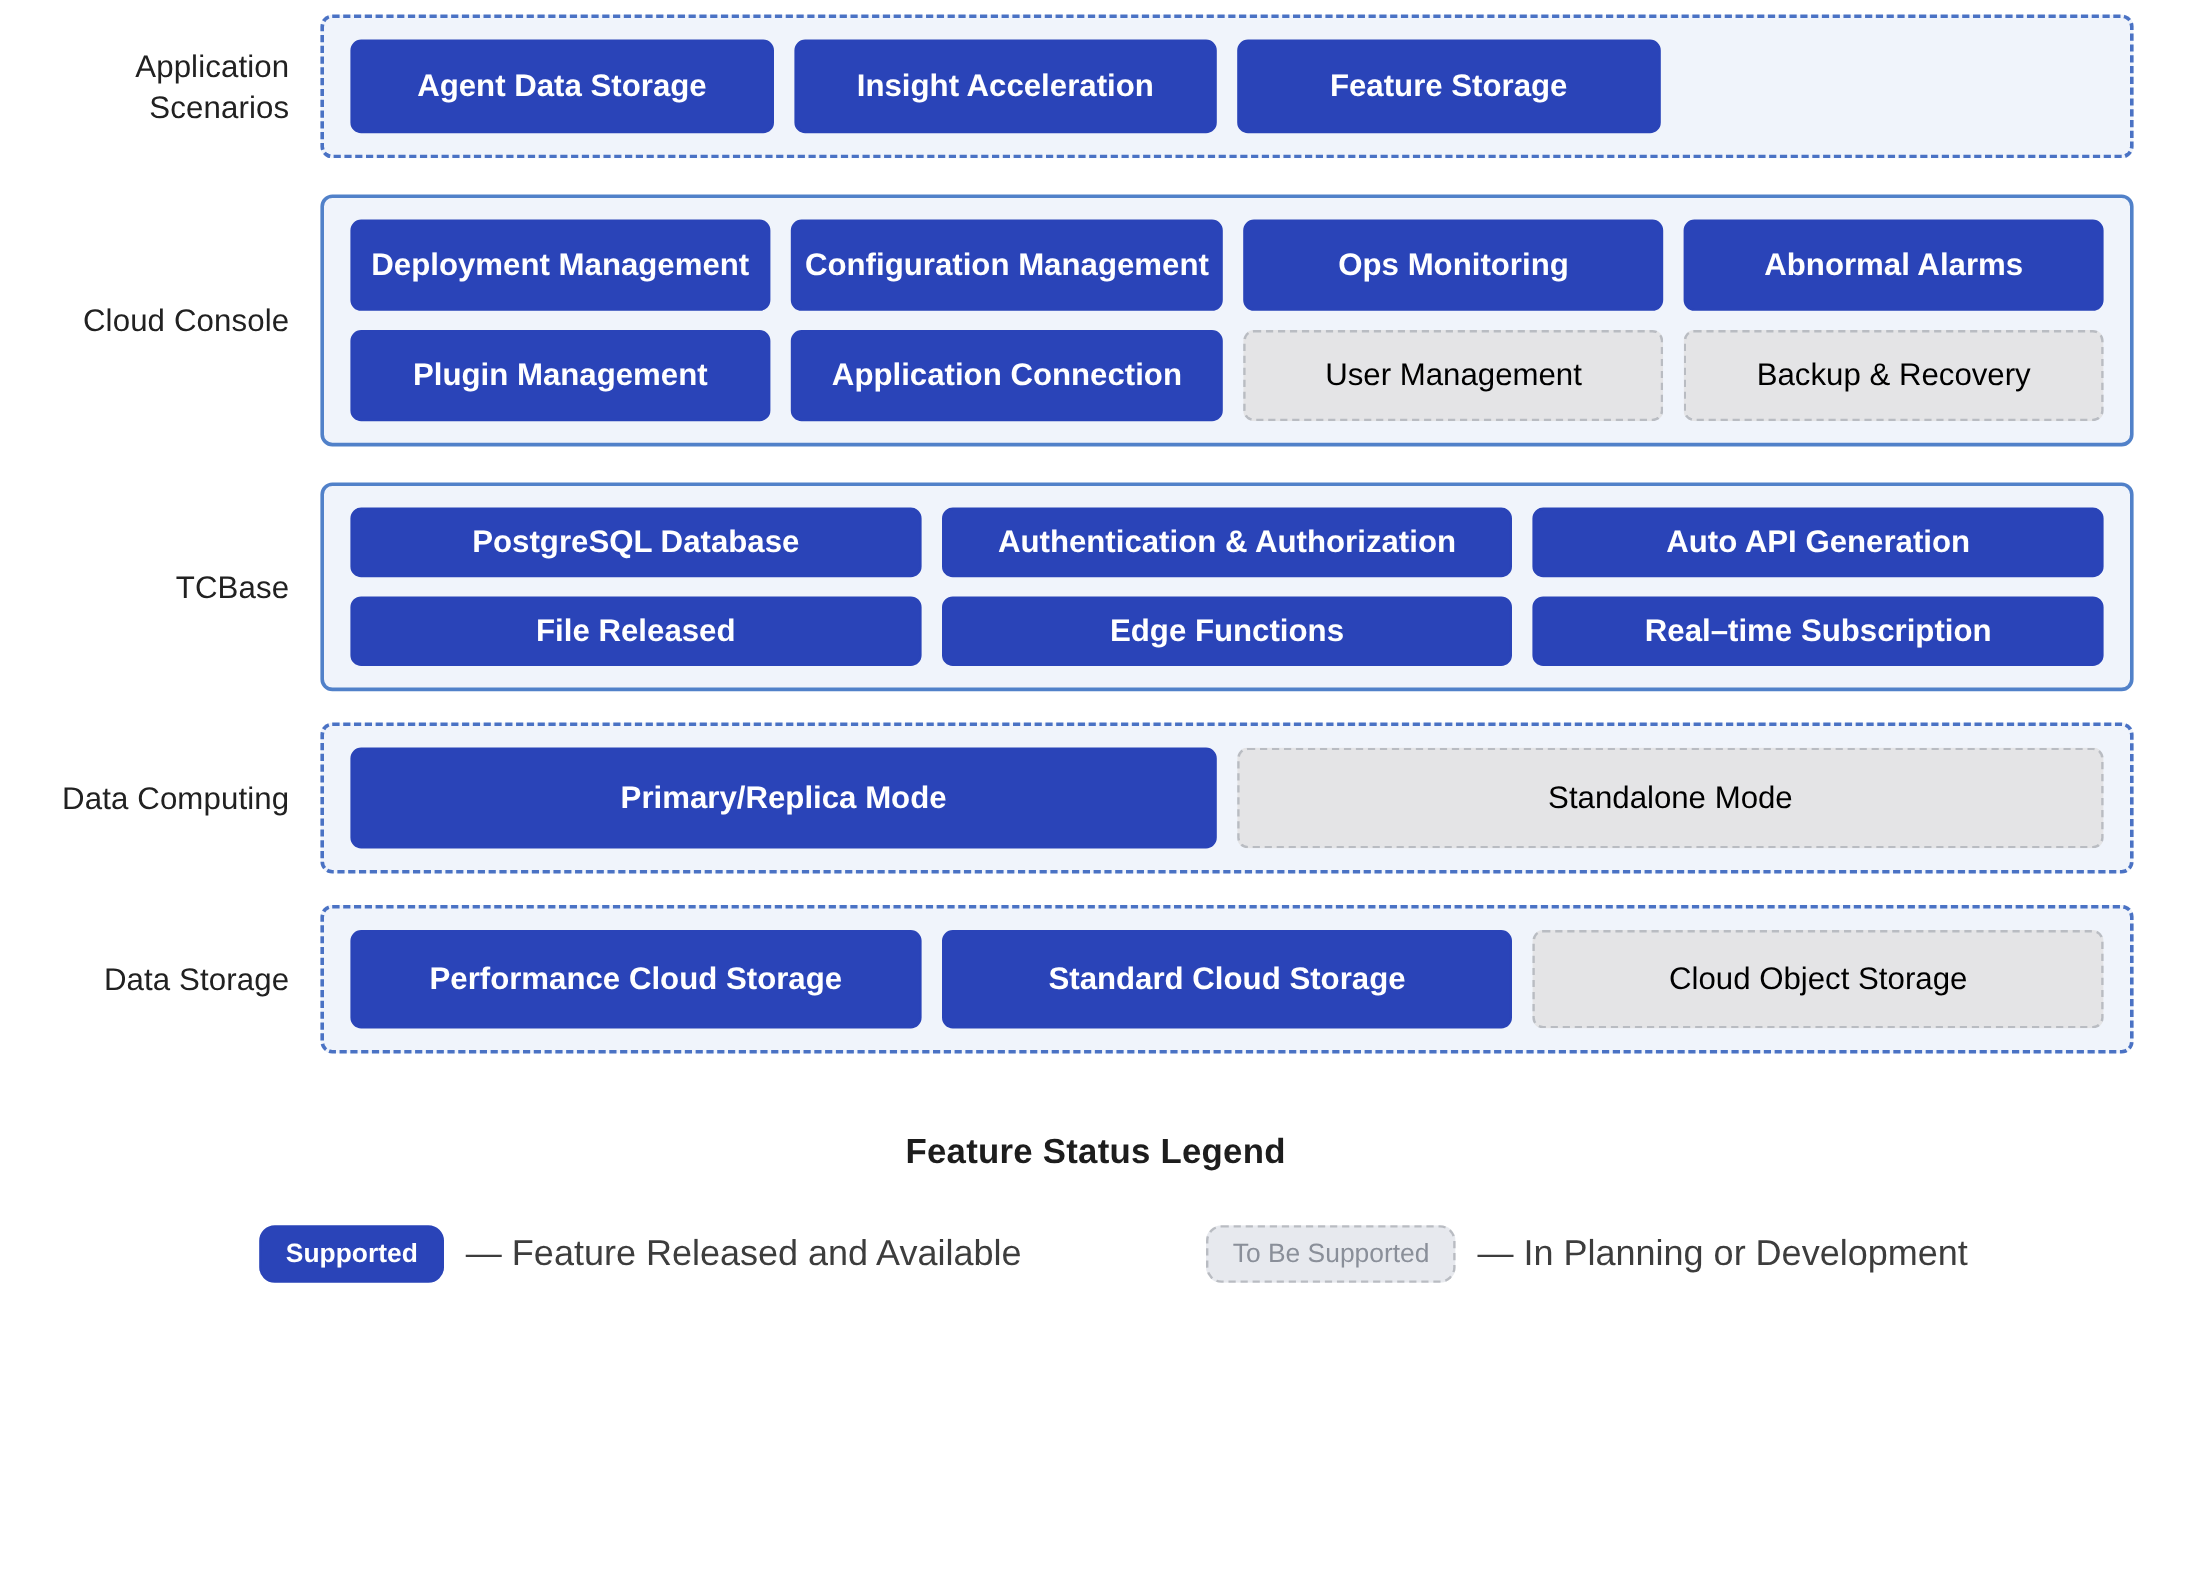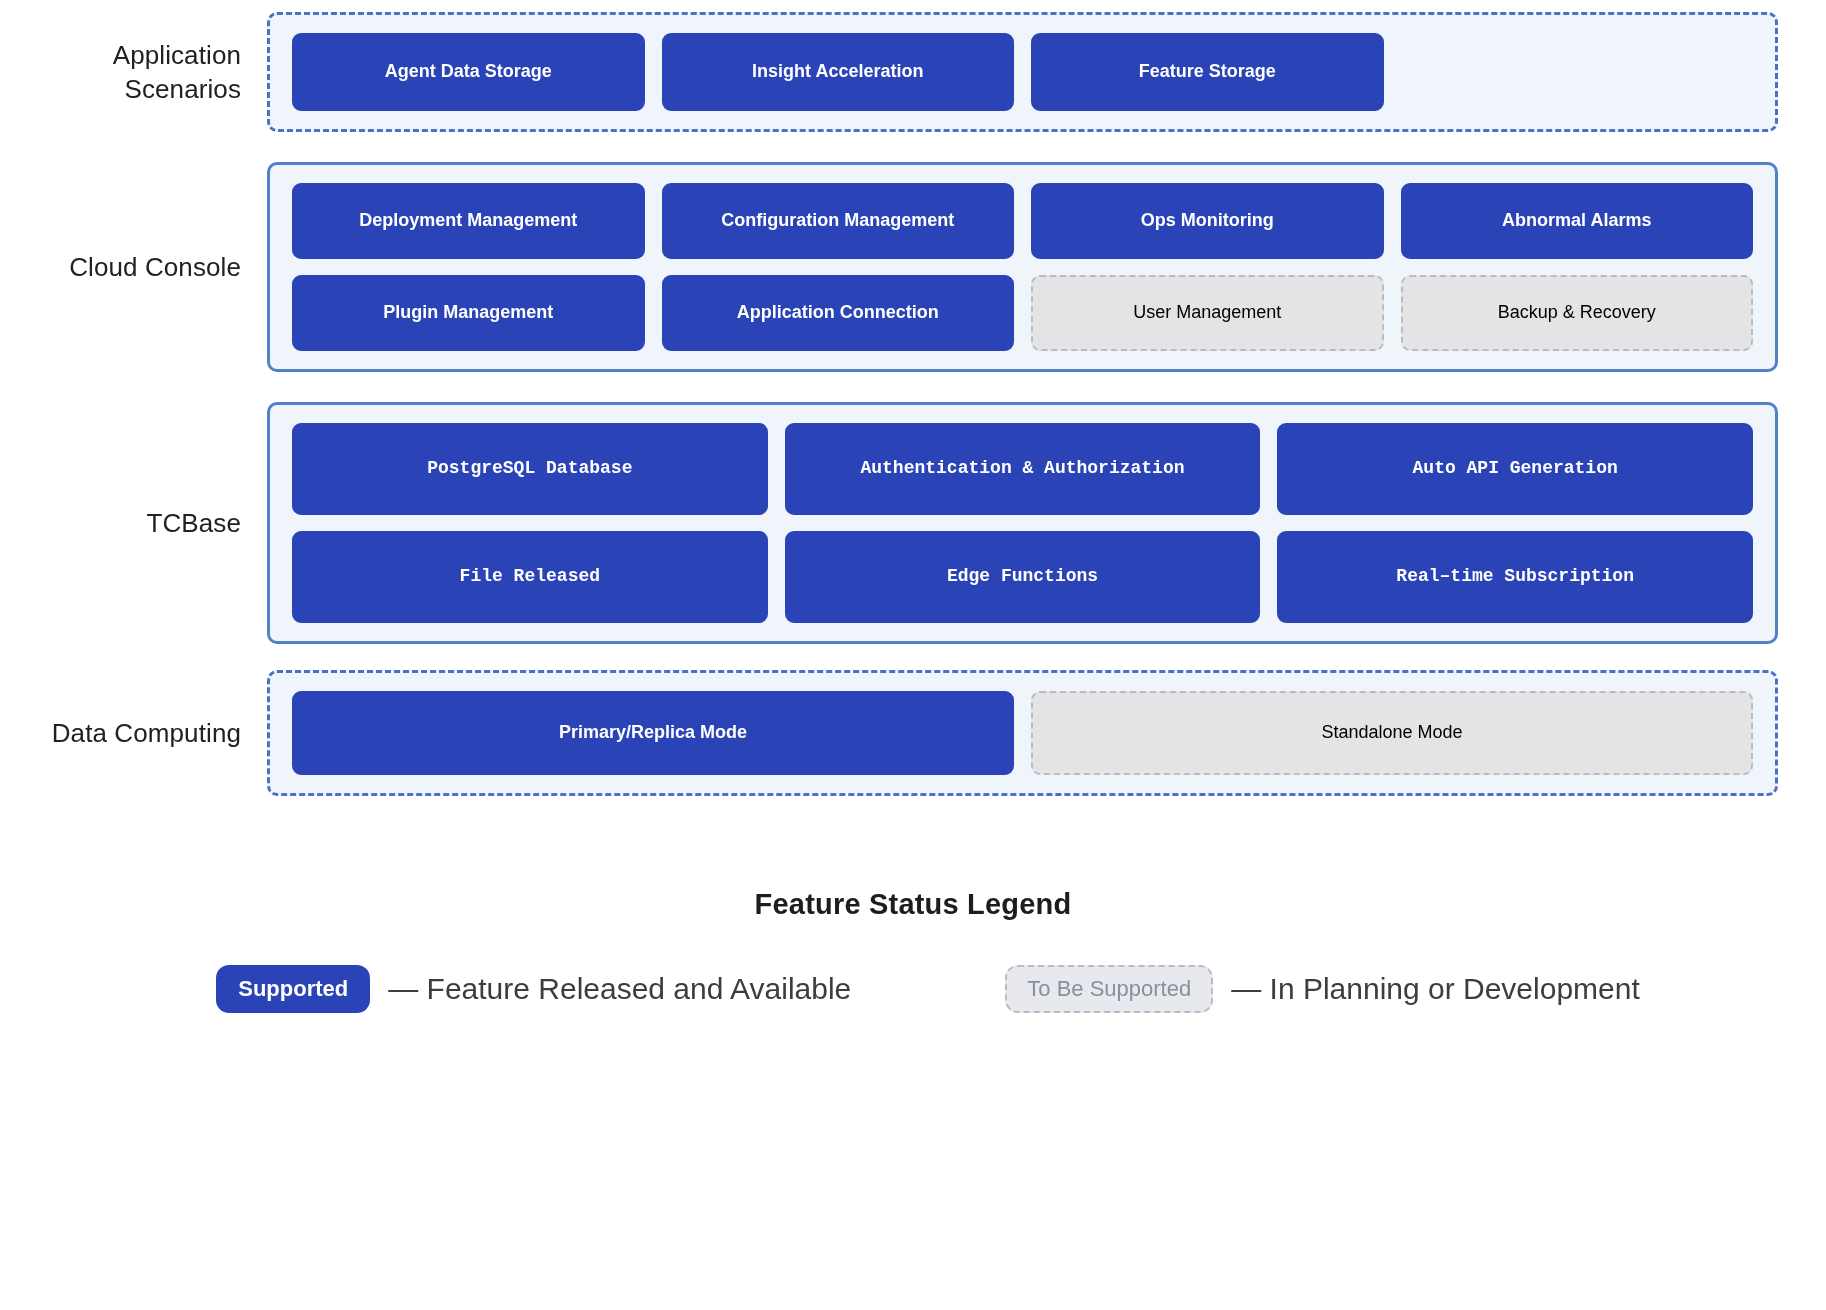--- a/index.html
+++ b/index.html
@@ -62,21 +62,21 @@
   .grid.cols-3 { grid-template-columns: repeat(3, 1fr); }
   .grid.cols-2 { grid-template-columns: repeat(2, 1fr); }
 
   
   .cell {
     border-radius: 9px;
     height: 76px;
     display: flex;
     align-items: center;
     justify-content: center;
-    font-size: 18px;
+    font-size: 26px;
     text-align: center;
     padding: 4px 10px;
     line-height: 1.2;
     white-space: nowrap;
   }
   .cell.supported {
     background: #2a44b8;
     color: #ffffff;
     font-weight: 700;
     border: 2px solid #2a44b8;
@@ -85,21 +85,21 @@
     background: #e4e4e6;
     color: #000000;
     font-weight: 400;
     border: 2px dashed #b9bcc2;
     text-align: center;
   }
 
   
   .row-scenarios .cell { height: 78px; }
   .row-console   .cell { height: 76px; }
-  .row-tcbase    .cell { height: 92px; font-family: Liberation Mono, monospace; }
+  .row-tcbase    .cell { height: 58px; }
   .row-compute   .cell { height: 84px; }
   .row-storage   .cell { height: 82px; }
 
   .spacer-12 { height: 26px; }
   .spacer-20 { height: 30px; }
 
   
   .legend {
     margin-top: 66px;
     text-align: center;
@@ -209,20 +209,30 @@
     <div class="row-body dashed">
       <div class="grid cols-2">
         <div class="cell supported">Primary/Replica Mode</div>
         <div class="cell planned">Standalone Mode</div>
       </div>
     </div>
   </div>
 
   <div class="spacer-12"></div>
 
+  <div class="row row-storage">
+    <div class="row-label">Data Storage</div>
+    <div class="row-body dashed">
+      <div class="grid cols-3">
+        <div class="cell supported">Performance Cloud Storage</div>
+        <div class="cell supported">Standard Cloud Storage</div>
+        <div class="cell planned">Cloud Object Storage</div>
+      </div>
+    </div>
+  </div>
 
   <div class="legend">
     <div class="legend-title">Feature Status Legend</div>
     <div class="legend-items">
       <div class="legend-item">
         <span class="legend-chip supported">Supported</span>
         <span class="legend-desc">— Feature Released and Available</span>
       </div>
       <div class="legend-gap"></div>
       <div class="legend-item">

